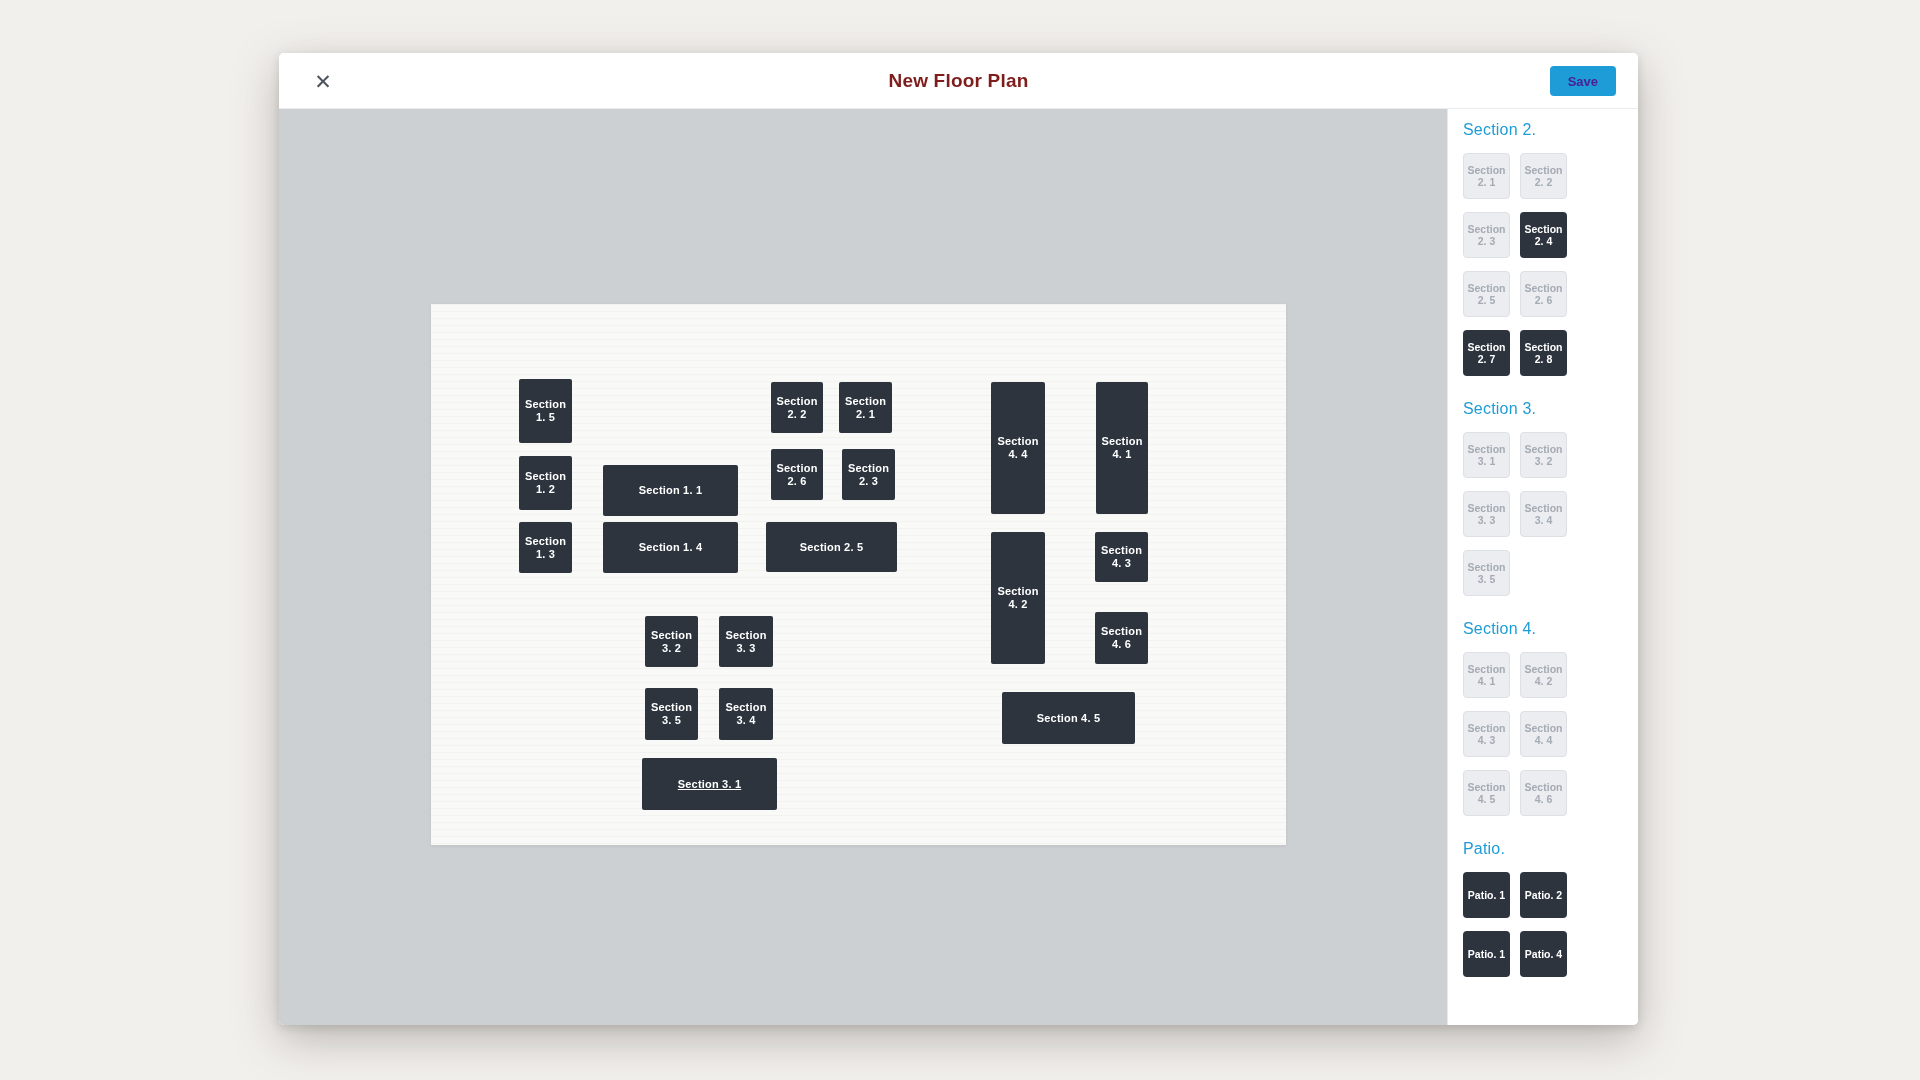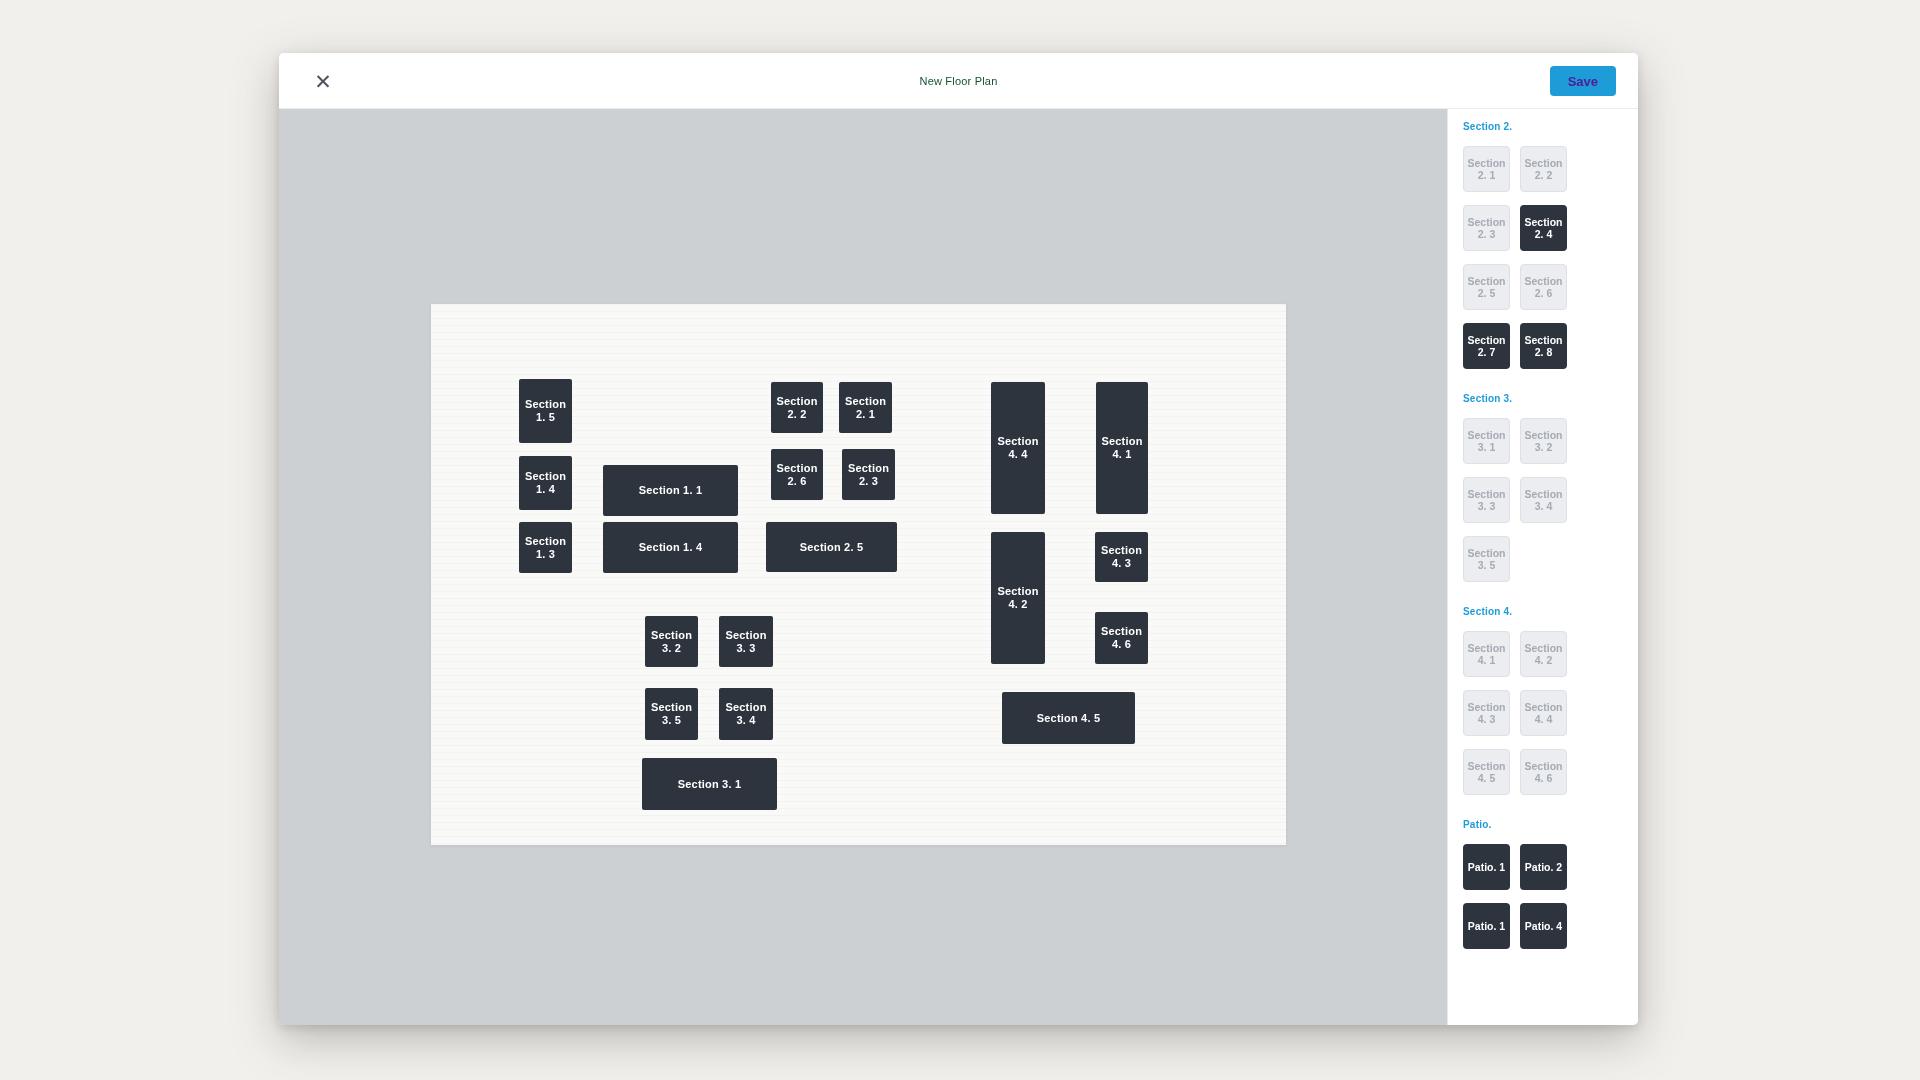--- a/index.html
+++ b/index.html
@@ -21,21 +21,21 @@
   .modal-header {
     height:56px; flex:0 0 56px; background:#ffffff; position:relative;
     display:flex; align-items:center; justify-content:center;
     border-bottom:1px solid #ebecee;
   }
   .close-btn {
     position:absolute; left:22px; top:0; width:44px; height:56px;
     display:flex; align-items:center; justify-content:center;
     cursor:pointer; color:#4d545e; font-size:21px; line-height:1;
   }
-  .modal-title { font-size:11px; font-weight:400; color:#14532d; letter-spacing:.2px; }
+  .modal-title { font-size:19px; font-weight:700; color:#7f1d1d; letter-spacing:.2px; }
   .save-btn {
     position:absolute; right:22px; top:13px; height:30px; padding:0 18px;
     background:#1e9cd7; color:#4c1d95; border:none; border-radius:4px;
     font-family:inherit; font-size:13px; font-weight:700; cursor:pointer;
   }
 
   .modal-body { flex:1; display:flex; min-height:0; }
 
   
   .canvas { flex:1; background:#cdd0d3; position:relative; }
@@ -52,21 +52,21 @@
     text-align:center; letter-spacing:.2px; cursor:pointer;
   }
 
   
   .sidebar {
     flex:0 0 191px; width:191px; background:#ffffff; border-left:1px solid #e7e8ea;
     display:flex; flex-direction:column; min-height:0;
   }
   .sidebar-groups { flex:1; overflow:hidden; padding:12px 15px 0 15px; }
   .group { margin-bottom:24px; }
-  .group-title { font-size:10px; font-weight:700; color:#1e9cd7; margin-bottom:14px; letter-spacing:.2px; }
+  .group-title { font-size:16px; font-weight:400; color:#1e9cd7; margin-bottom:14px; letter-spacing:.2px; }
   .tile-grid { display:flex; flex-wrap:wrap; gap:13px 10px; }
   .tile {
     width:47px; height:46px; border-radius:4px; position:relative;
     display:flex; flex-direction:column; align-items:center; justify-content:center;
     font-size:10.5px; font-weight:700; line-height:12px; text-align:center; cursor:pointer;
   }
   .tile.light { background:#ebedf0; border:1px solid #dde0e4; color:#a5abb4; }
   .tile.dark  { background:#2d343e; color:#ffffff; }
 
   .sidebar-footer {
@@ -93,21 +93,21 @@
 
     <div class="modal-body">
       <div class="canvas">
         <div class="floor-plan">
             <div class="block" style="left: 88px; top: 75px; width: 53px; height: 64px;">
               <div>Section</div>
               <div>1. 5</div>
             </div>
             <div class="block" style="left: 88px; top: 152px; width: 53px; height: 54px;">
               <div>Section</div>
-              <div>1. 4</div>
+              <div>1. 2</div>
             </div>
             <div class="block" style="left: 172px; top: 161px; width: 135px; height: 51px;">
               <span>Section 1. 1</span>
             </div>
             <div class="block" style="left: 88px; top: 218px; width: 53px; height: 51px;">
               <div>Section</div>
               <div>1. 3</div>
             </div>
             <div class="block" style="left: 172px; top: 218px; width: 135px; height: 51px;">
               <span>Section 1. 4</span>
@@ -140,21 +140,21 @@
               <div>3. 3</div>
             </div>
             <div class="block" style="left: 214px; top: 384px; width: 53px; height: 52px;">
               <div>Section</div>
               <div>3. 5</div>
             </div>
             <div class="block" style="left: 288px; top: 384px; width: 54px; height: 52px;">
               <div>Section</div>
               <div>3. 4</div>
             </div>
-            <div class="block" style="left: 211px; top: 454px; width: 135px; height: 52px;">
+            <div class="block" style="left: 211px; top: 454px; width: 135px; height: 52px; text-decoration: underline;">
               <span>Section 3. 1</span>
             </div>
             <div class="block" style="left: 560px; top: 78px; width: 54px; height: 132px;">
               <div>Section</div>
               <div>4. 4</div>
             </div>
             <div class="block" style="left: 665px; top: 78px; width: 52px; height: 132px;">
               <div>Section</div>
               <div>4. 1</div>
             </div>

